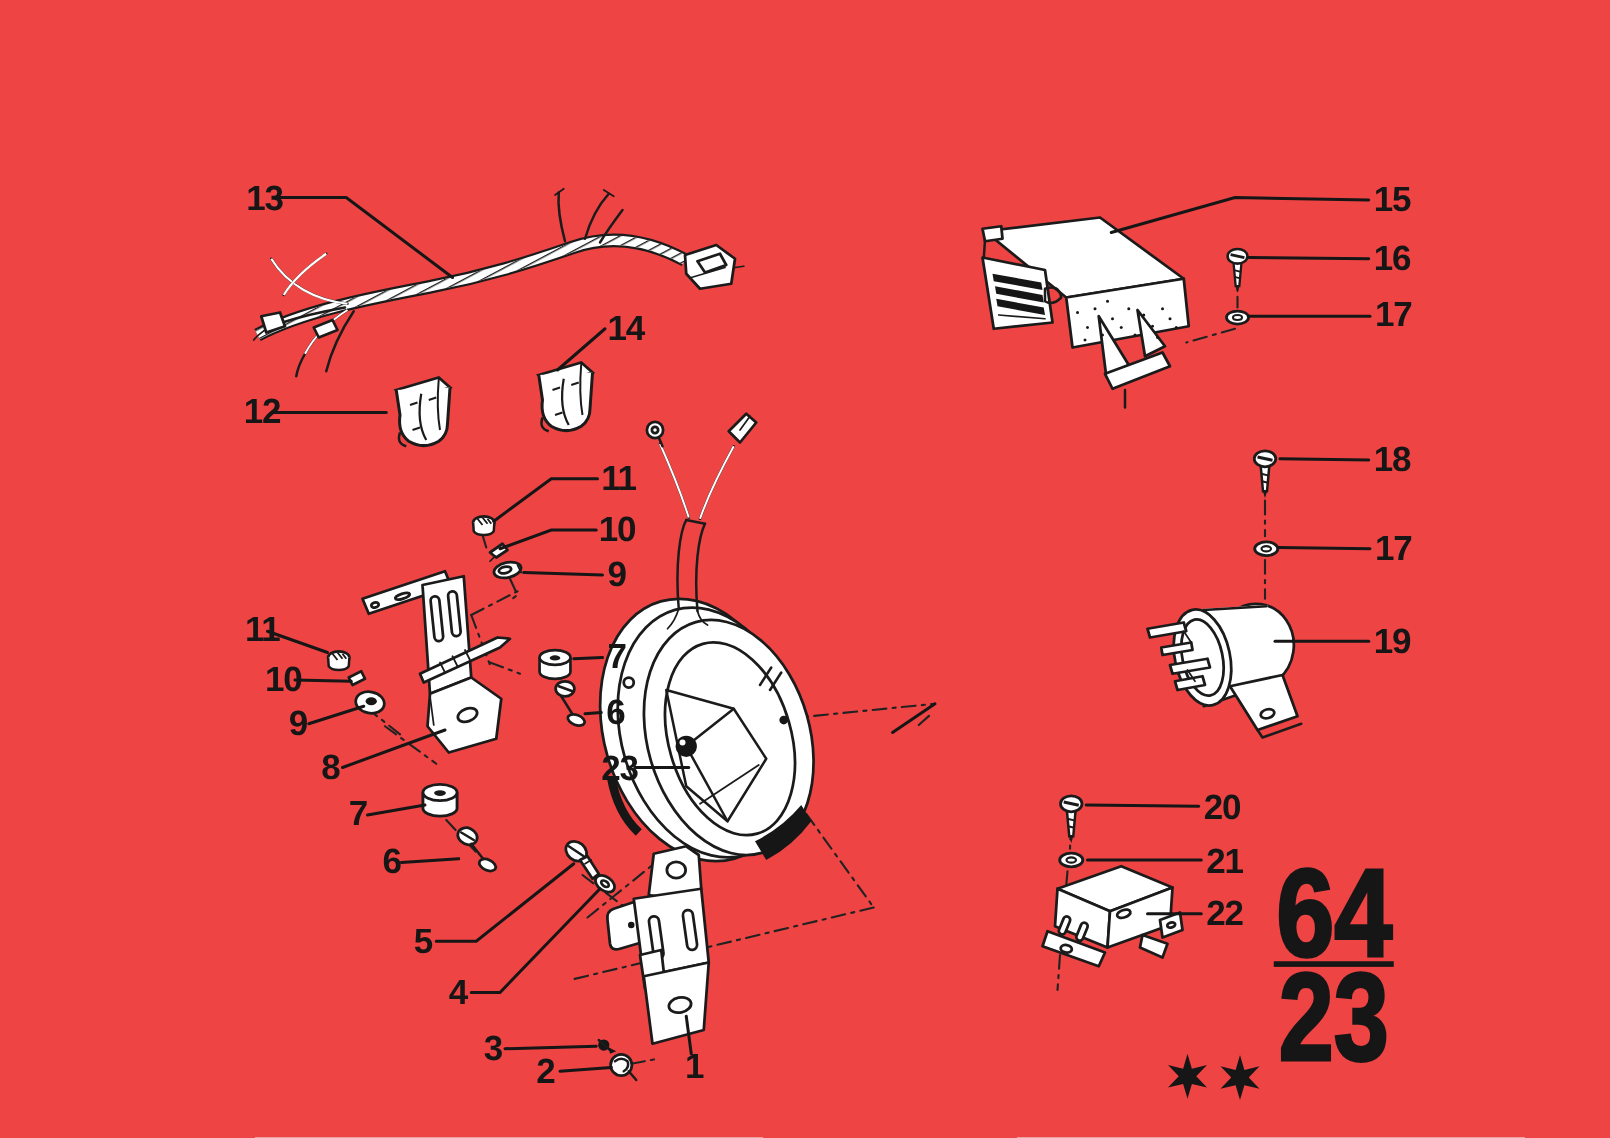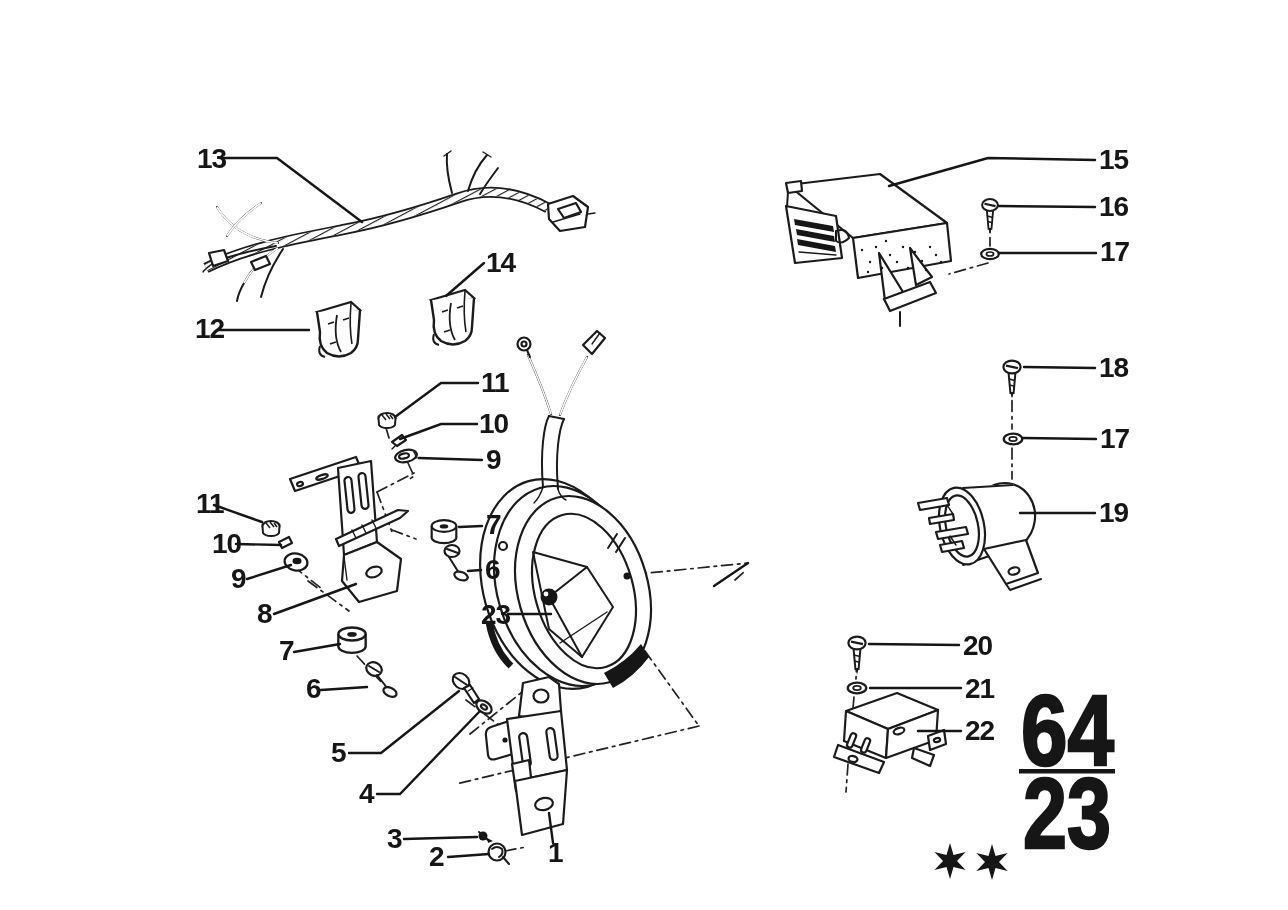--- a/index.html
+++ b/index.html
@@ -1,16 +1,16 @@
 <!DOCTYPE html>
 <html><head>
 <meta charset="utf-8">
 <style>
   html,body{margin:0;padding:0;background:#e8e8e8;}
-  .stage{position:relative;width:1288px;height:910px;background:#ffffff;margin:0 auto;overflow:hidden;}
+  .stage{position:relative;width:1288px;height:910px;background:#ef4444;margin:0 auto;overflow:hidden;}
   svg{display:block;}
   .callout{font-family:"Liberation Sans",sans-serif;font-weight:bold;font-size:28px;fill:#161616;letter-spacing:-1px;}
   .bigcode{font-family:"Liberation Sans",sans-serif;font-weight:bold;font-size:100px;fill:#161616;stroke:#161616;stroke-width:2.5px;}
   .ln{stroke:#161616;stroke-width:2.4;fill:none;stroke-linecap:round;}
   .part{stroke:#1b1b1b;stroke-width:2.2;fill:#ffffff;stroke-linejoin:round;stroke-linecap:round;}
   .pline{stroke:#1b1b1b;stroke-width:2;fill:none;stroke-linejoin:round;stroke-linecap:round;}
   .thin{stroke:#1b1b1b;stroke-width:1.4;fill:none;stroke-linecap:round;}
   .dash{stroke:#222222;stroke-width:1.7;fill:none;stroke-dasharray:11 5 2.5 5;stroke-linecap:round;}
   .dark{fill:#161616;stroke:none;}
 </style>

